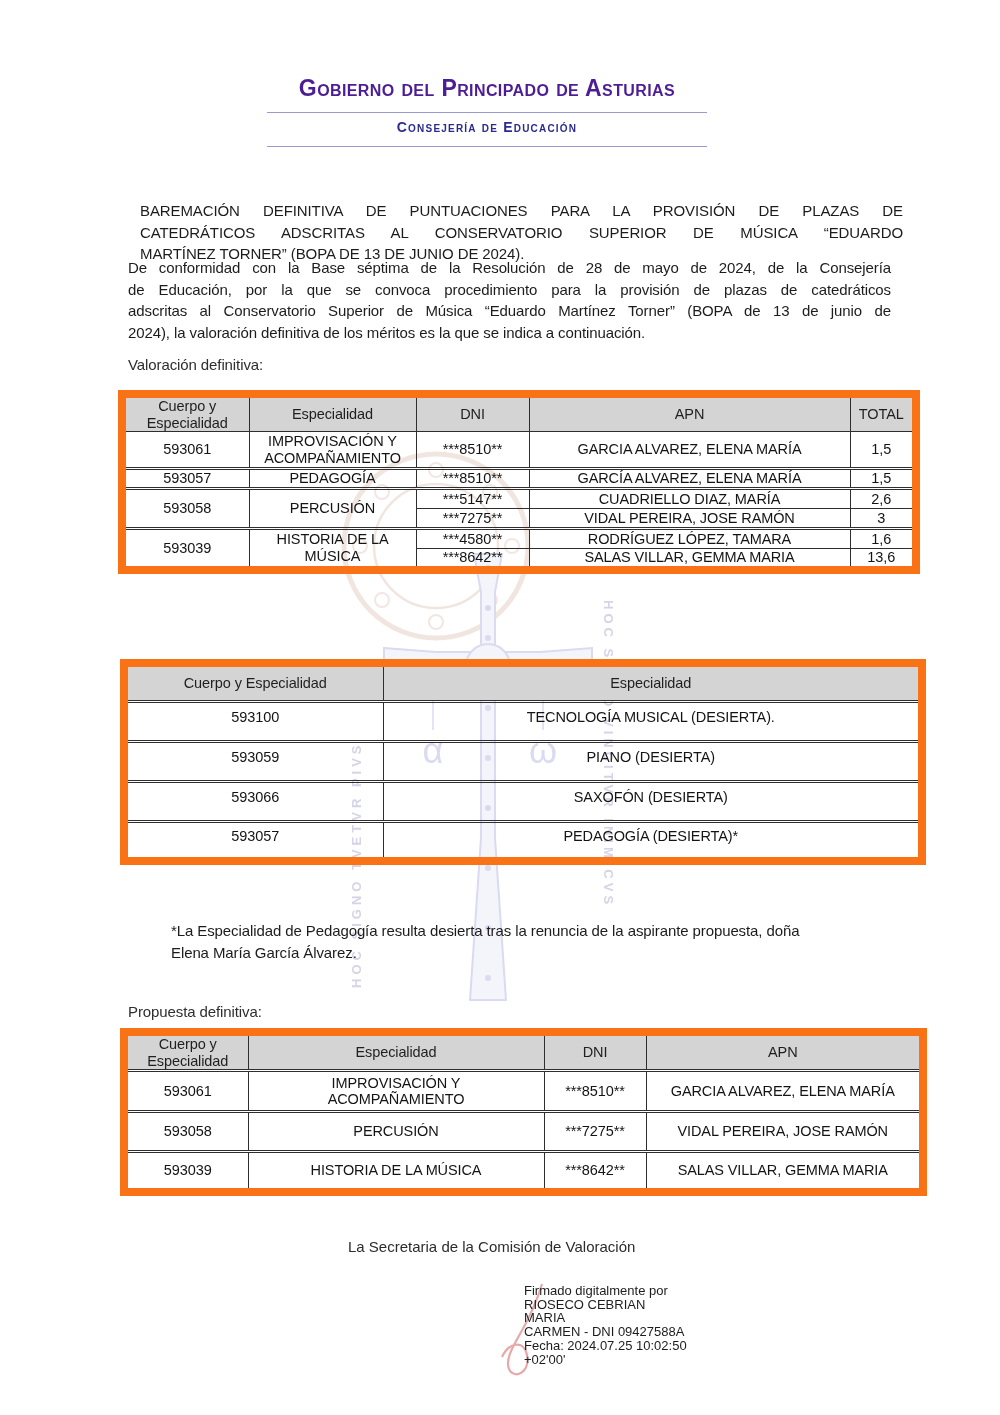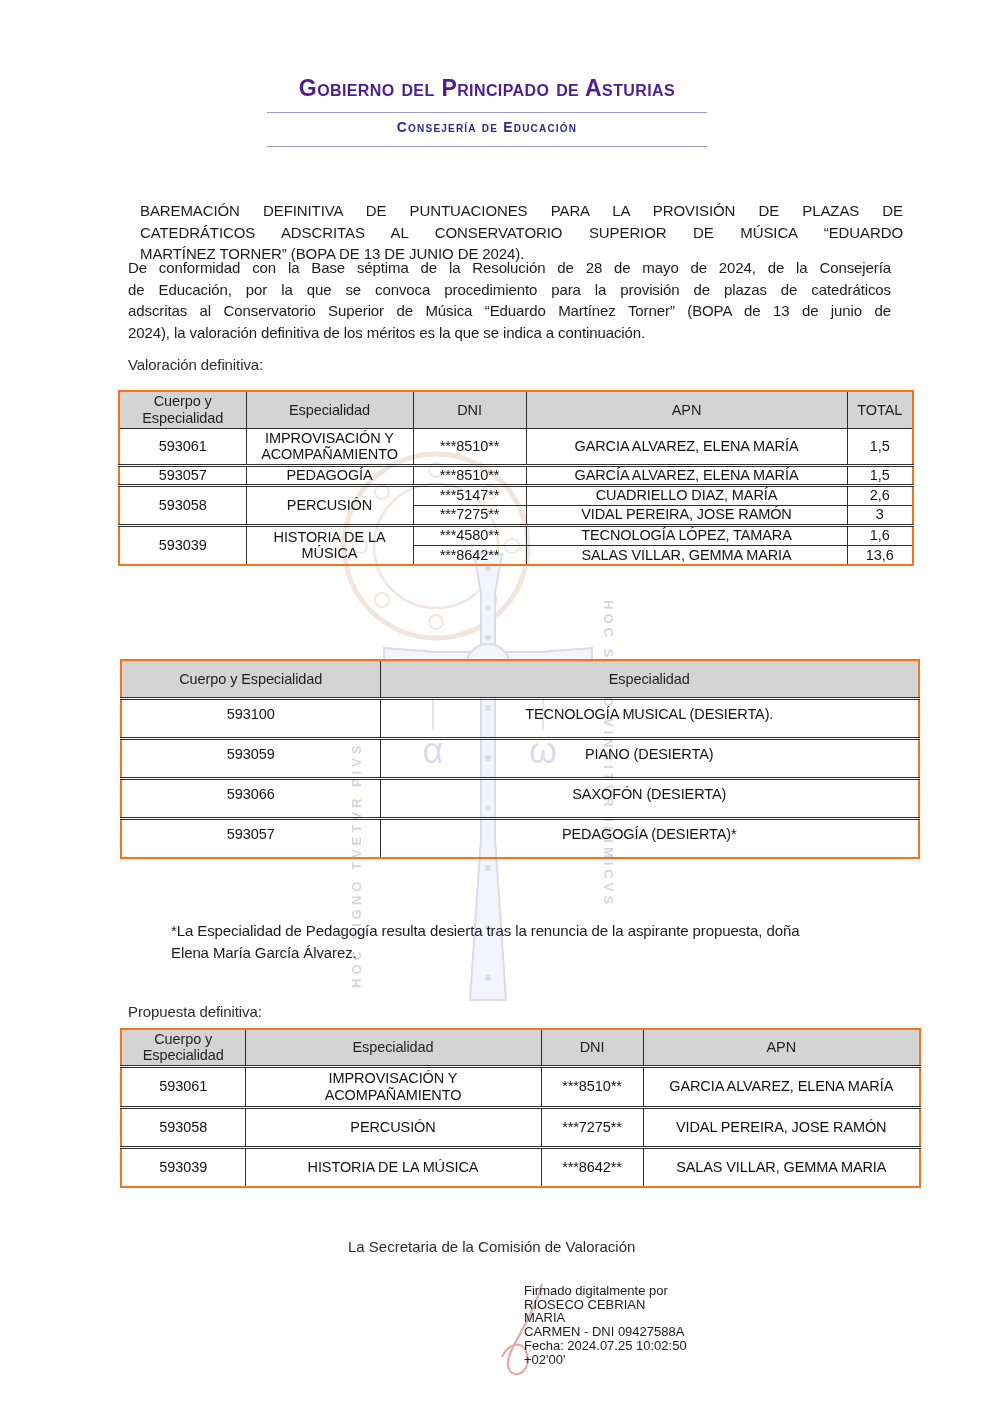--- a/index.html
+++ b/index.html
@@ -28,21 +28,21 @@
   .lbl { font-size:15px; color:#2e2e2e; letter-spacing:-0.1px; }
 
   
   table { border-collapse:collapse; table-layout:fixed; position:absolute; background:transparent; }
   td, th {
     border:1px solid #2e2e2e; font-size:14.5px; font-weight:normal;
     text-align:center; vertical-align:middle; letter-spacing:-0.1px;
     color:#141414; padding:0 2px; line-height:16.5px; overflow:hidden;
   }
   th { background:#d4d4d4; color:#1f1f1f; }
-  .t  { border:2px solid #f97316; }
+  .t  { border:8px solid #f97316; }
   .dblrow td { border-top:3px double #2e2e2e; }
   .narrow  { padding:0 14px; }
   .narrow2 { padding:0 40px; }
   .t2 td { padding-bottom:8px; }
 
   
   .sig-role { font-size:15px; color:#2c2c2c; }
   .sig-big  { font-size:21px; line-height:25.5px; color:#101010; letter-spacing:-0.2px; }
   .sig-small{ font-size:13px; line-height:13.7px; color:#1c1c1c; width:165px; }
 
@@ -168,21 +168,21 @@
     </tr>
     <tr style="height:20px">
       <td>***7275**</td>
       <td>VIDAL PEREIRA, JOSE RAMÓN</td>
       <td>3</td>
     </tr>
     <tr class="dblrow" style="height:20px">
       <td rowspan="2">593039</td>
       <td rowspan="2" class="narrow">HISTORIA DE LA MÚSICA</td>
       <td>***4580**</td>
-      <td>TECNOLOGÍA LÓPEZ, TAMARA</td>
+      <td>RODRÍGUEZ LÓPEZ, TAMARA</td>
       <td>1,6</td>
     </tr>
     <tr style="height:20px">
       <td>***8642**</td>
       <td>SALAS VILLAR, GEMMA MARIA</td>
       <td>13,6</td>
     </tr>
   </tbody>
     </table>
 

